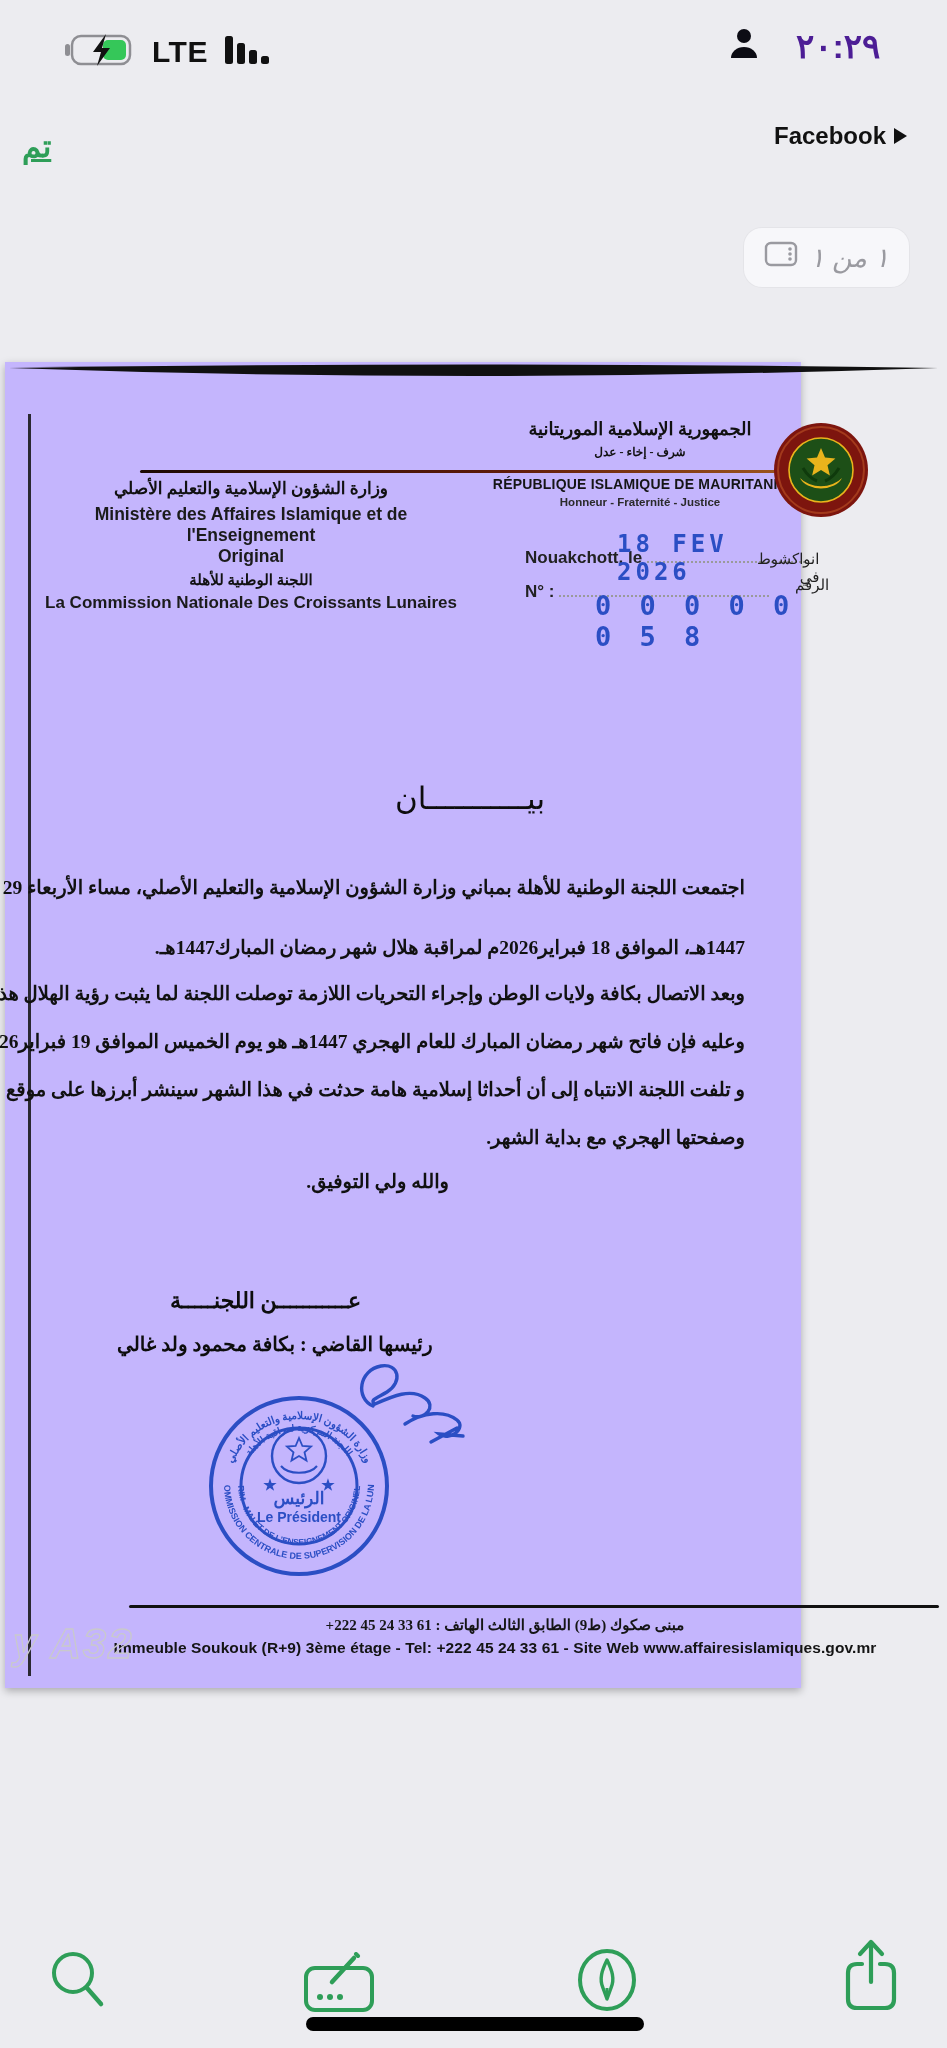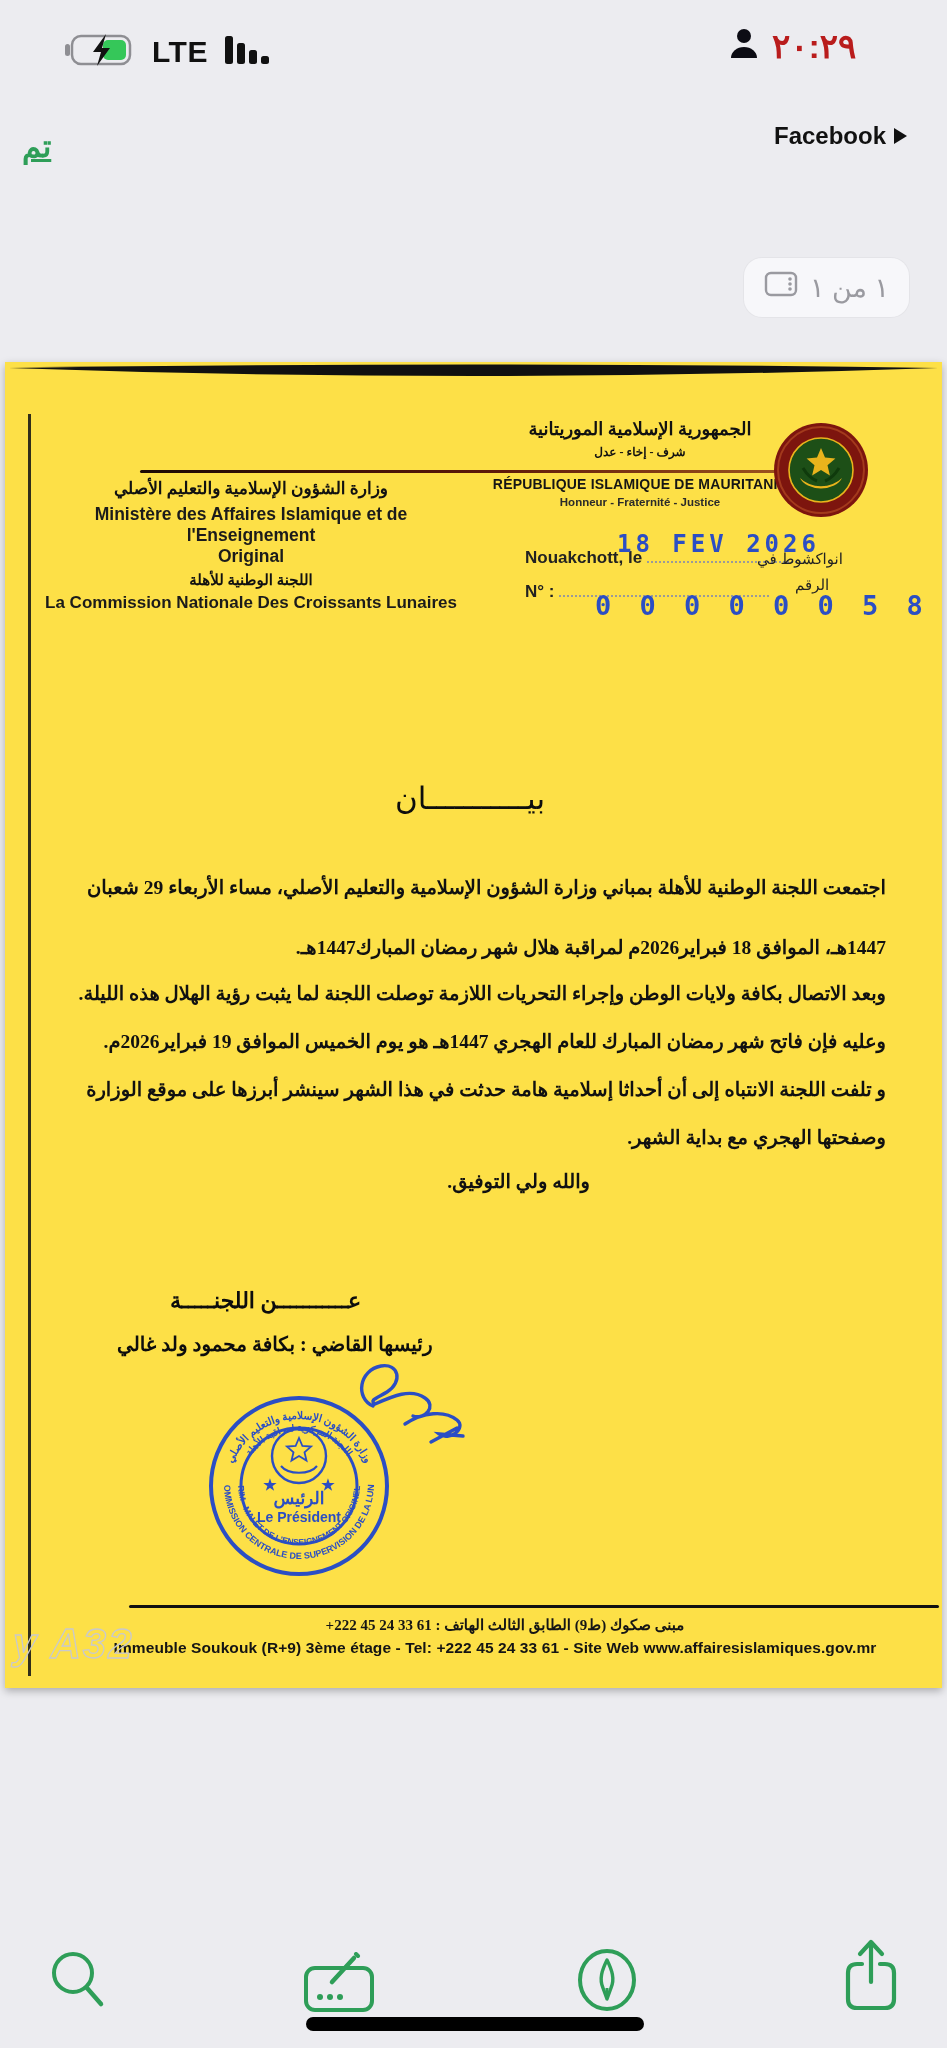--- a/index.html
+++ b/index.html
@@ -7,33 +7,33 @@
     --bg:#ececf0; --muted:#9a9aa0;
   }
   *{margin:0;padding:0;box-sizing:border-box;}
   html,body{background:#fff;}
   body{font-family:"Liberation Sans",sans-serif;}
   #app{position:relative;width:947px;height:2048px;background:var(--bg);overflow:hidden;margin:0 auto;}
   .abs{position:absolute;}
 
   
   .lte{font-size:30px;font-weight:700;color:#111;letter-spacing:.5px;}
-  .time{font-size:34px;font-weight:700;color:#b91c1c;}
+  .time{font-size:34px;font-weight:700;color:#4c1d95;margin-left:24px;}
   .fb{font-size:24px;font-weight:600;color:#111;display:flex;align-items:center;gap:8px;}
   .fb-tri{width:0;height:0;border-left:13px solid #111;border-top:8px solid transparent;border-bottom:8px solid transparent;}
 
   
   .done{font-size:31px;font-weight:600;color:var(--tint-green);text-decoration:underline;background:none;border:none;cursor:pointer;font-family:inherit;}
   .navtitle{font-size:35px;font-weight:700;color:#0d0d12;white-space:nowrap;}
   .chev-circle{width:40px;height:40px;border-radius:50%;background:#d9d9de;display:flex;align-items:center;justify-content:center;border:none;cursor:pointer;}
 
   .pill{display:flex;align-items:center;gap:12px;background:#f7f7fa;border-radius:18px;padding:12px 20px;color:var(--muted);font-size:27px;box-shadow:0 0 0 1px rgba(0,0,0,0.03);}
 
   
-  .page{position:absolute;left:5px;top:362px;width:937px;height:1326px;background:#fde047;box-shadow:0 3px 8px rgba(0,0,0,.28);}
+  .page{position:absolute;left:5px;top:362px;width:796px;height:1326px;background:#c4b5fd;box-shadow:0 3px 8px rgba(0,0,0,.28);}
   .scan-edge{position:absolute;left:23px;top:52px;width:3px;height:1262px;background:#151515;opacity:.88;}
   .blockcenter{text-align:center;}
   .ar{direction:rtl;}
   .serif{font-family:"Liberation Serif","DejaVu Serif",serif;}
   .hdr-ar-title{font-size:18px;font-weight:700;color:#111;}
   .hdr-ar-motto{font-size:12px;font-weight:700;color:#111;margin-top:5px;}
   .hdr-fr-title{font-size:14px;font-weight:700;color:#151515;margin-top:16px;letter-spacing:.2px;}
   .hdr-fr-motto{font-size:11.5px;font-weight:700;color:#2a2a2a;margin-top:4px;}
   .min-ar{font-size:17px;font-weight:700;color:#111;}
   .min-fr{font-size:17.5px;font-weight:700;color:#1b1b1b;margin-top:5px;}
@@ -97,21 +97,21 @@
   </div>
 
   <div class="abs fb" style="right:40px;top:122px;">
     <span>Facebook</span>
     <span class="fb-tri"></span>
   </div>
 
   <button class="done abs" style="left:22px;top:128px;">تم</button>
 
 
-  <div class="abs pill" style="right:38px;top:258px;">
+  <div class="abs pill" style="right:38px;top:228px;font-style:italic;">
     <span>
       <svg width="34" height="28" viewBox="0 0 34 28">
         <rect x="2" y="3" width="30" height="22" rx="5" fill="none" stroke="#9a9aa0" stroke-width="2.4"></rect>
         <circle cx="26" cy="9" r="1.8" fill="#9a9aa0"></circle>
         <circle cx="26" cy="14" r="1.8" fill="#9a9aa0"></circle>
         <circle cx="26" cy="19" r="1.8" fill="#9a9aa0"></circle>
       </svg>
     </span>
     <span class="ar">١ من ١</span>
   </div>

